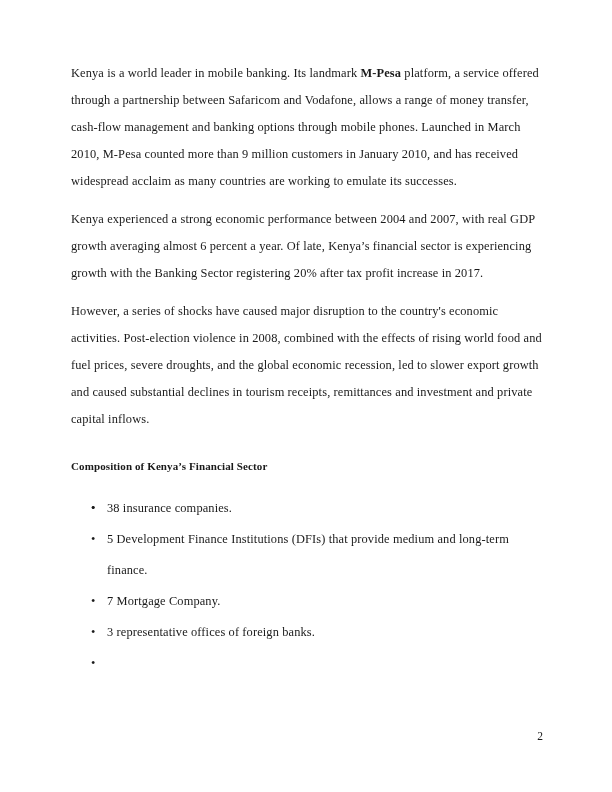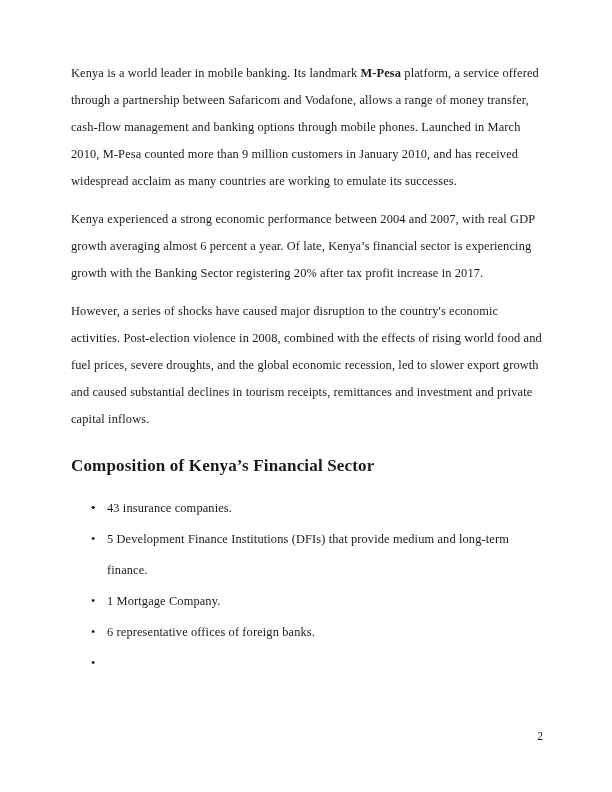--- a/index.html
+++ b/index.html
@@ -28,21 +28,21 @@
     font-size: 12.4px;
     line-height: 27px;
     text-align: left;
     letter-spacing: 0.01em;
   }
   .bold-inline {
     font-weight: bold;
   }
   h2.section-heading {
     margin: 22px 0 16px 0;
-    font-size: 17px;
+    font-size: 11px;
     line-height: 22px;
     font-weight: bold;
     letter-spacing: 0.01em;
   }
   ul.bullet-list {
     margin: 0;
     padding: 0;
     list-style: none;
   }
   ul.bullet-list li {
@@ -81,24 +81,24 @@
     <p class="body-para"><span>Kenya is a world leader in mobile banking. Its landmark </span><span class="bold-inline">M-Pesa</span><span> platform, a service offered through a partnership between Safaricom and Vodafone, allows a range of money transfer, cash-flow management and banking options through mobile phones. Launched in March 2010, M-Pesa counted more than 9 million customers in January 2010, and has received widespread acclaim as many countries are working to emulate its successes.</span></p>
 
     <p class="body-para">Kenya experienced a strong economic performance between 2004 and 2007, with real GDP growth averaging almost 6 percent a year. Of late, Kenya’s financial sector is experiencing growth with the Banking Sector registering 20% after tax profit increase in 2017.</p>
 
     <p class="body-para"> However, a series of shocks have caused major disruption to the country's economic activities. Post-election violence in 2008, combined with the effects of rising world food and fuel prices, severe droughts, and the global economic recession, led to slower export growth and caused substantial declines in tourism receipts, remittances and investment and private capital inflows.</p>
 
     <h2 class="section-heading">Composition of Kenya’s Financial Sector</h2>
 
     <ul class="bullet-list">
       <li><span class="bullet-dot">•</span></li>
-      <li><span class="bullet-dot">•</span><span>43 insurance companies.</span></li>
+      <li><span class="bullet-dot">•</span><span>38 insurance companies.</span></li>
       <li><span class="bullet-dot">•</span><span>5 Development Finance Institutions (DFIs) that provide medium and long-term finance.</span></li>
-      <li><span class="bullet-dot">•</span><span>1 Mortgage Company.</span></li>
-      <li><span class="bullet-dot">•</span><span>6 representative offices of foreign banks.</span></li>
+      <li><span class="bullet-dot">•</span><span>7 Mortgage Company.</span></li>
+      <li><span class="bullet-dot">•</span><span>3 representative offices of foreign banks.</span></li>
       <li>
           <span class="bullet-dot">•</span>
         </li>
     </ul>
 
   </div>
 
   <div class="page-number">2</div>
 
 </div>

